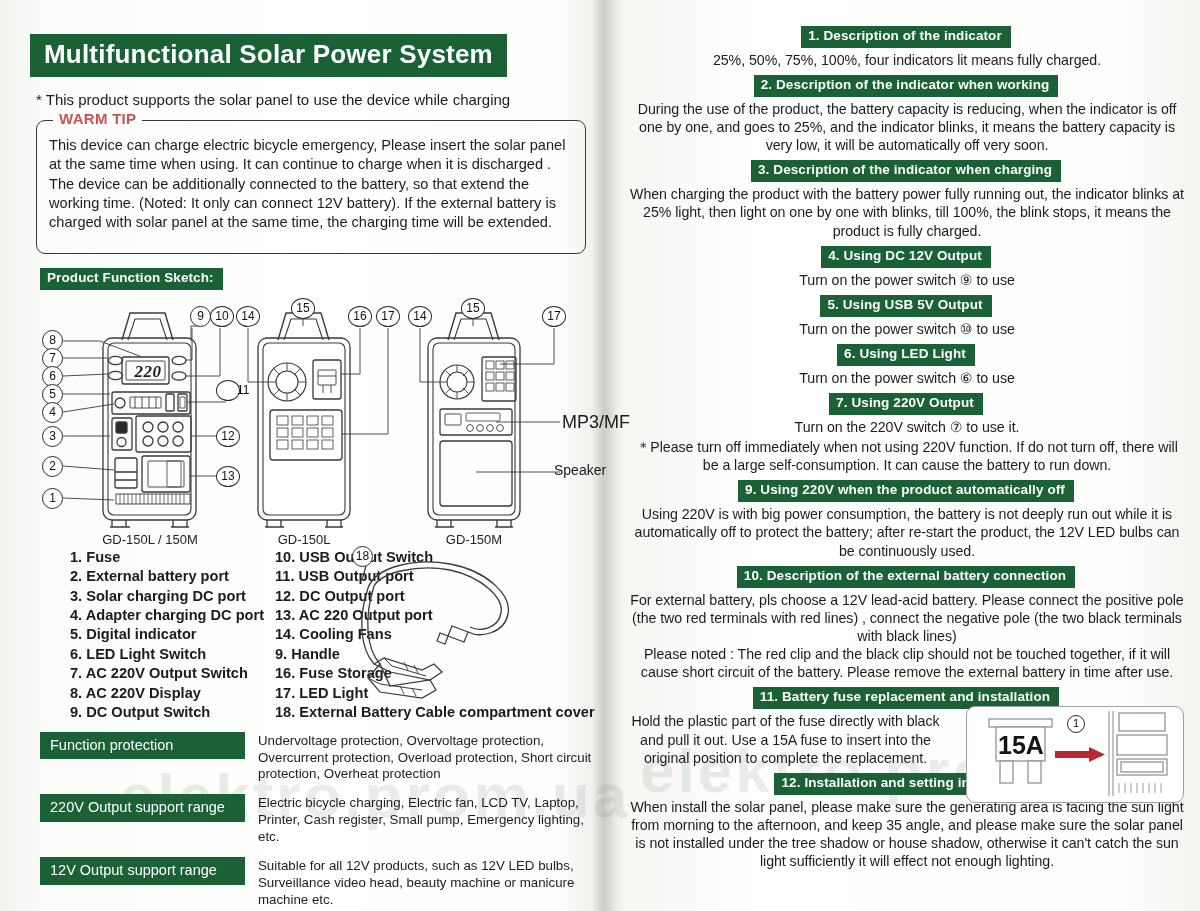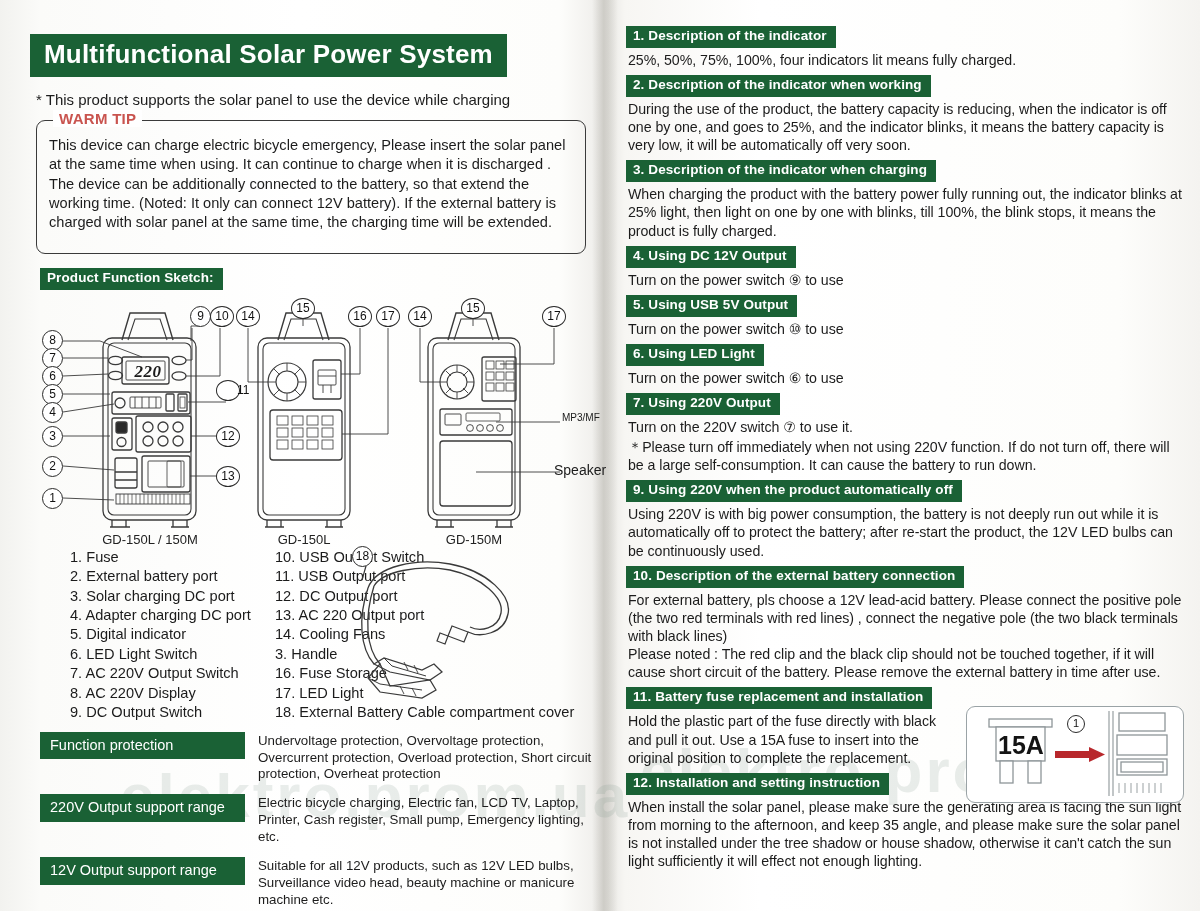--- a/index.html
+++ b/index.html
@@ -51,21 +51,21 @@
   }
   .band.sm { font-size: 13px; }
   .sect-body {
     font-size: 14.2px;
     color: #1c1c1c;
     line-height: 1.28;
     margin: 3px 0 6px 2px;
     letter-spacing: -0.05px;
   }
   .sect-body.tight { margin-bottom: 4px; }
-  .sect { margin-bottom: 2px; }
+  .sect { margin-bottom: 2px; text-align: center; }
 
   
   .lead {
     font-size: 15px; color: #1c1c1c; margin: 14px 0 7px 6px;
   }
   .warmbox {
     position: relative;
     border: 1.6px solid #3a3a3a;
     border-radius: 9px;
     margin: 12px 6px 0 6px;
@@ -95,21 +95,21 @@
     position: absolute;
     width: 21px; height: 21px; border-radius: 50%;
     border: 1.5px solid #2a2a2a;
     font-size: 12px; line-height: 18px; text-align: center;
     background: #fff; color: #111;
   }
   .callout.w2 { width: 24px; }
 
   
   .legend { position: relative; margin-top: 4px; height: 180px; }
-  .legend ol { list-style: none; margin: 0; padding: 0; }
+  .legend ol { list-style: none; margin: 0; padding: 0; font-weight: bold; }
   .legend li { font-size: 14.6px; color: #1b1b1b; line-height: 1.33; white-space: nowrap; }
   .legend-col-a { position: absolute; left: 40px; top: 0; }
   .legend-col-b { position: absolute; left: 245px; top: 0; }
 
   
   .spectable { margin-top: 4px; }
   .specrow { display: flex; align-items: flex-start; margin-bottom: 11px; }
   .speckey {
     width: 205px; flex: 0 0 205px;
     background: #1a6135; color: #fff;
@@ -334,21 +334,21 @@
       <div class="callout w2" style="left:261px; top:4px;">15</div>
       <div class="callout w2" style="left:318px; top:12px;">16</div>
       <div class="callout w2" style="left:346px; top:12px;">17</div>
 
       <div class="callout w2" style="left:378px; top:12px;">14</div>
       <div class="callout w2" style="left:431px; top:4px;">15</div>
       <div class="callout w2" style="left:512px; top:12px;">17</div>
 
       <div style="position:absolute; left:99px; top:68px; width:38px; text-align:center; font-family:'Liberation Serif',serif; font-style:italic; font-weight:bold; font-size:17px; color:#1a1a1a; letter-spacing:.5px;">220</div>
 
-      <div style="position:absolute; left:532px; top:118px; font-size:10px; color:#1b1b1b;">MP3/MF</div>
+      <div style="position:absolute; left:532px; top:118px; font-size:18px; color:#1b1b1b;">MP3/MF</div>
       <div style="position:absolute; left:524px; top:168px; font-size:14px; color:#1b1b1b;">Speaker</div>
 
       <div class="dlabel" style="left:60px;  top:238px; width:120px;">GD-150L / 150M</div>
       <div class="dlabel" style="left:214px; top:238px; width:120px;">GD-150L</div>
       <div class="dlabel" style="left:384px; top:238px; width:120px;">GD-150M</div>
     </div>
 
     <div class="legend">
       <ol class="legend-col-a">
         <li>1. Fuse</li>
@@ -360,21 +360,21 @@
         <li>7. AC 220V Output Switch</li>
         <li>8. AC 220V Display</li>
         <li>9. DC Output Switch</li>
       </ol>
       <ol class="legend-col-b">
         <li>10. USB Output Switch</li>
         <li>11. USB Output port</li>
         <li>12. DC Output port</li>
         <li>13. AC 220 Output port</li>
         <li>14. Cooling Fans</li>
-        <li>3. Handle</li>
+        <li>9. Handle</li>
         <li>16. Fuse Storage</li>
         <li>17. LED Light</li>
         <li>18. External Battery Cable compartment cover</li>
       </ol>
 
       <div class="cablefig">
         <svg width="220" height="155" viewBox="0 0 220 155">
           <g stroke="#3a3a3a" fill="none" stroke-width="1.2">
             <path d="M32,28 L36,14"></path>
             <path d="M38,36 C28,66 30,96 44,112" stroke-width="1.3"></path>

